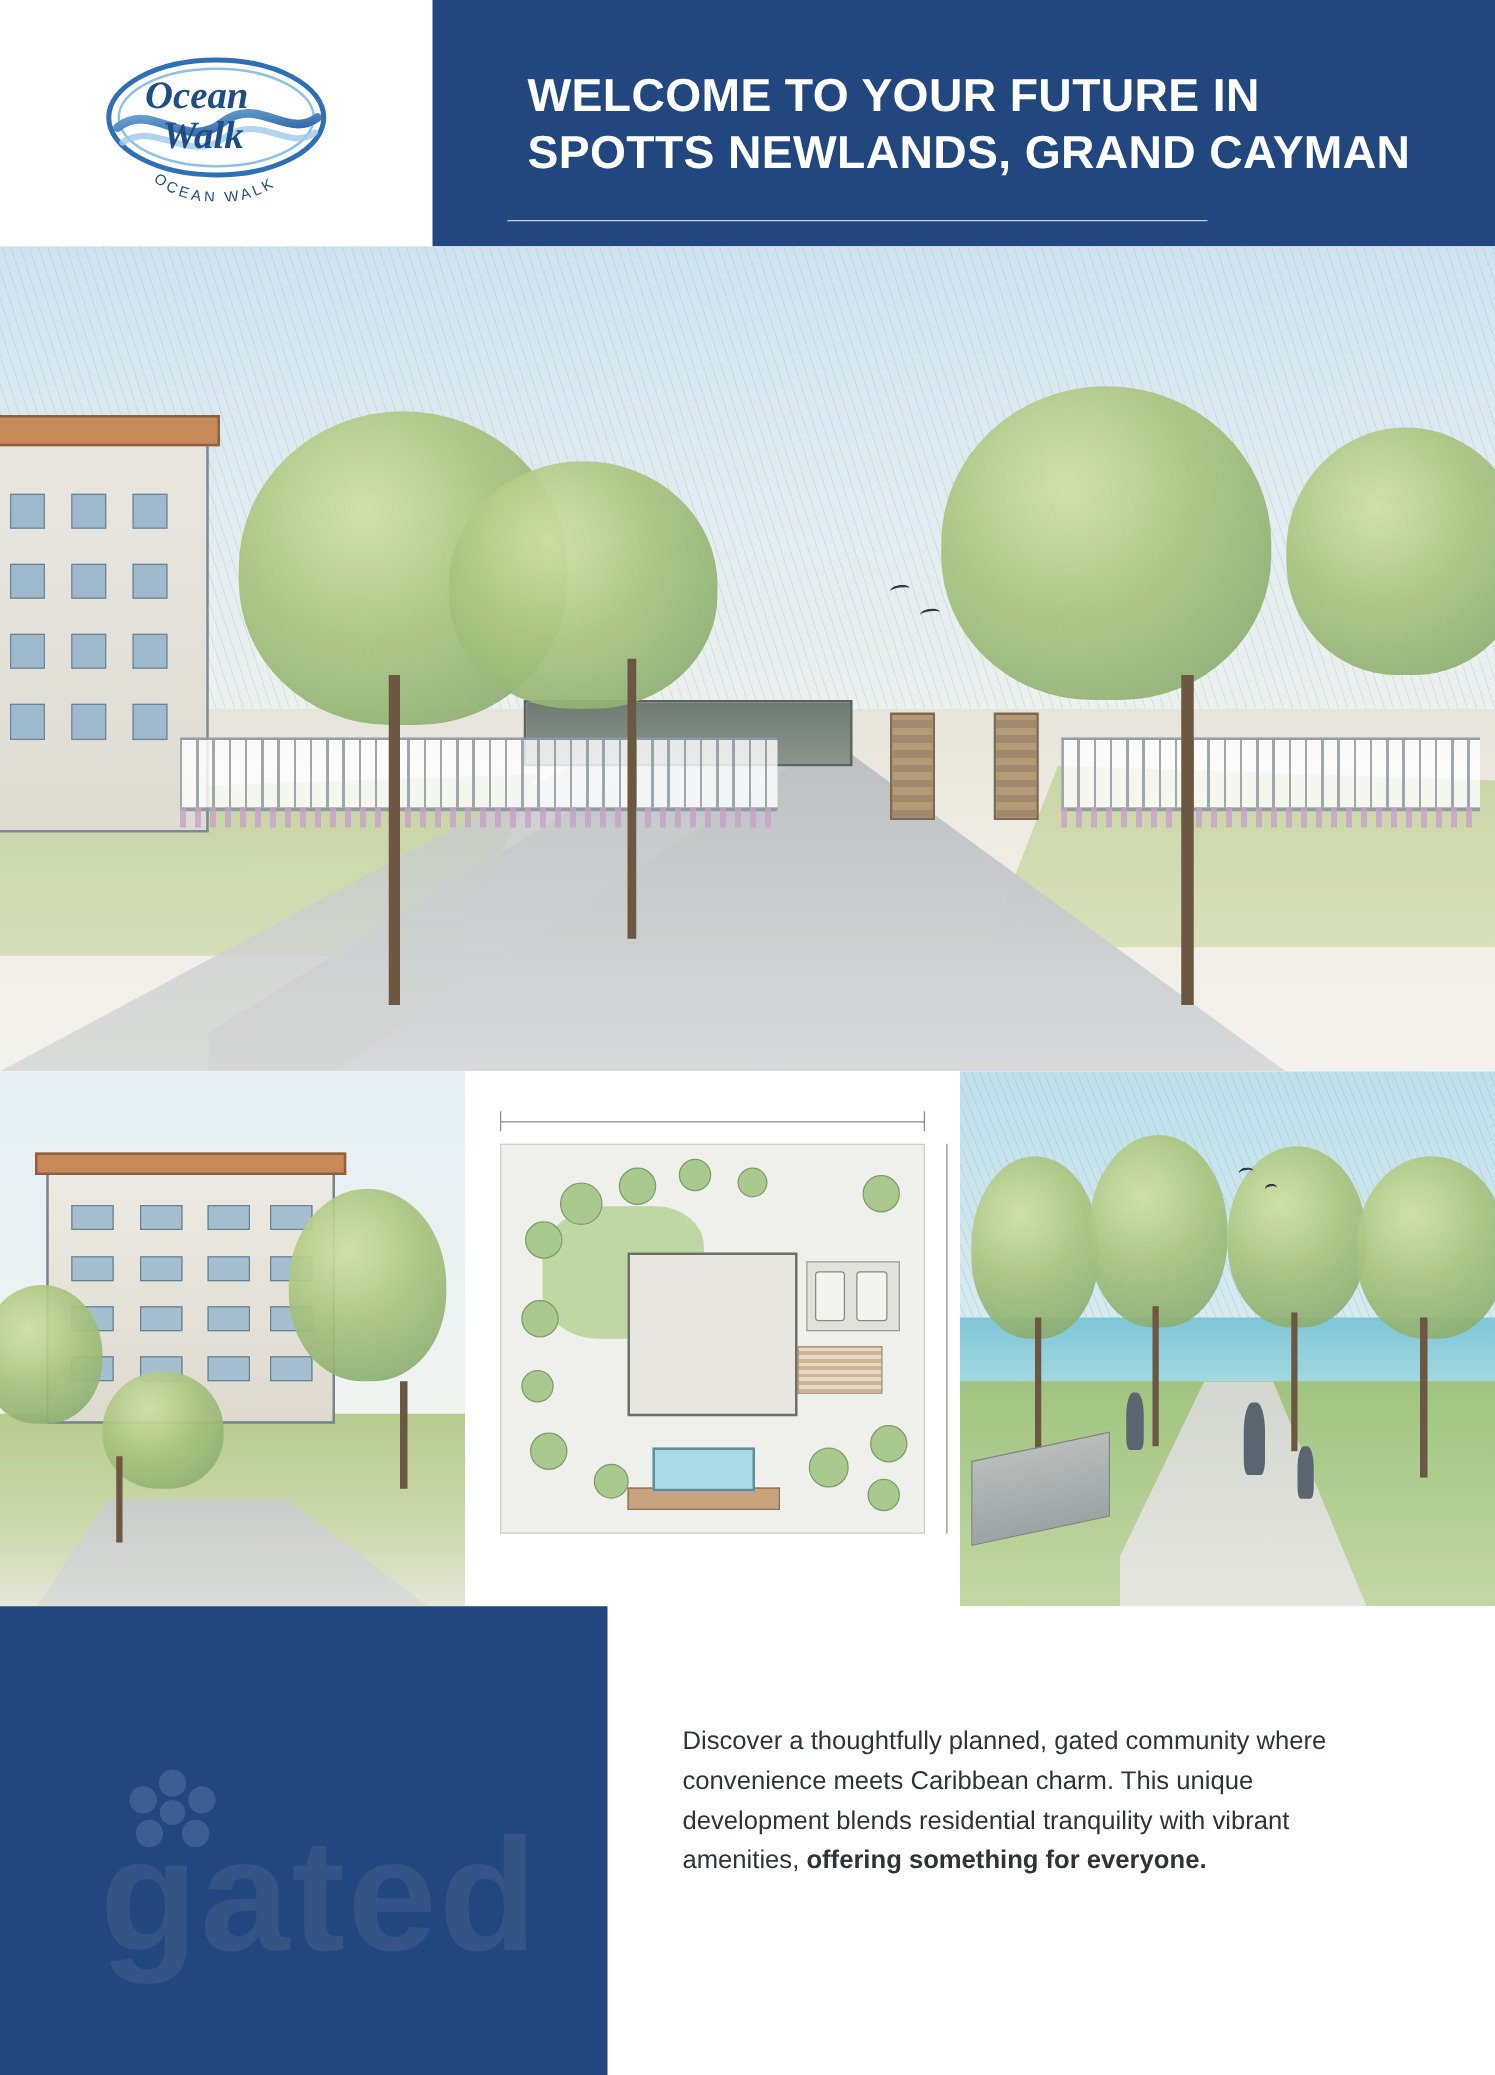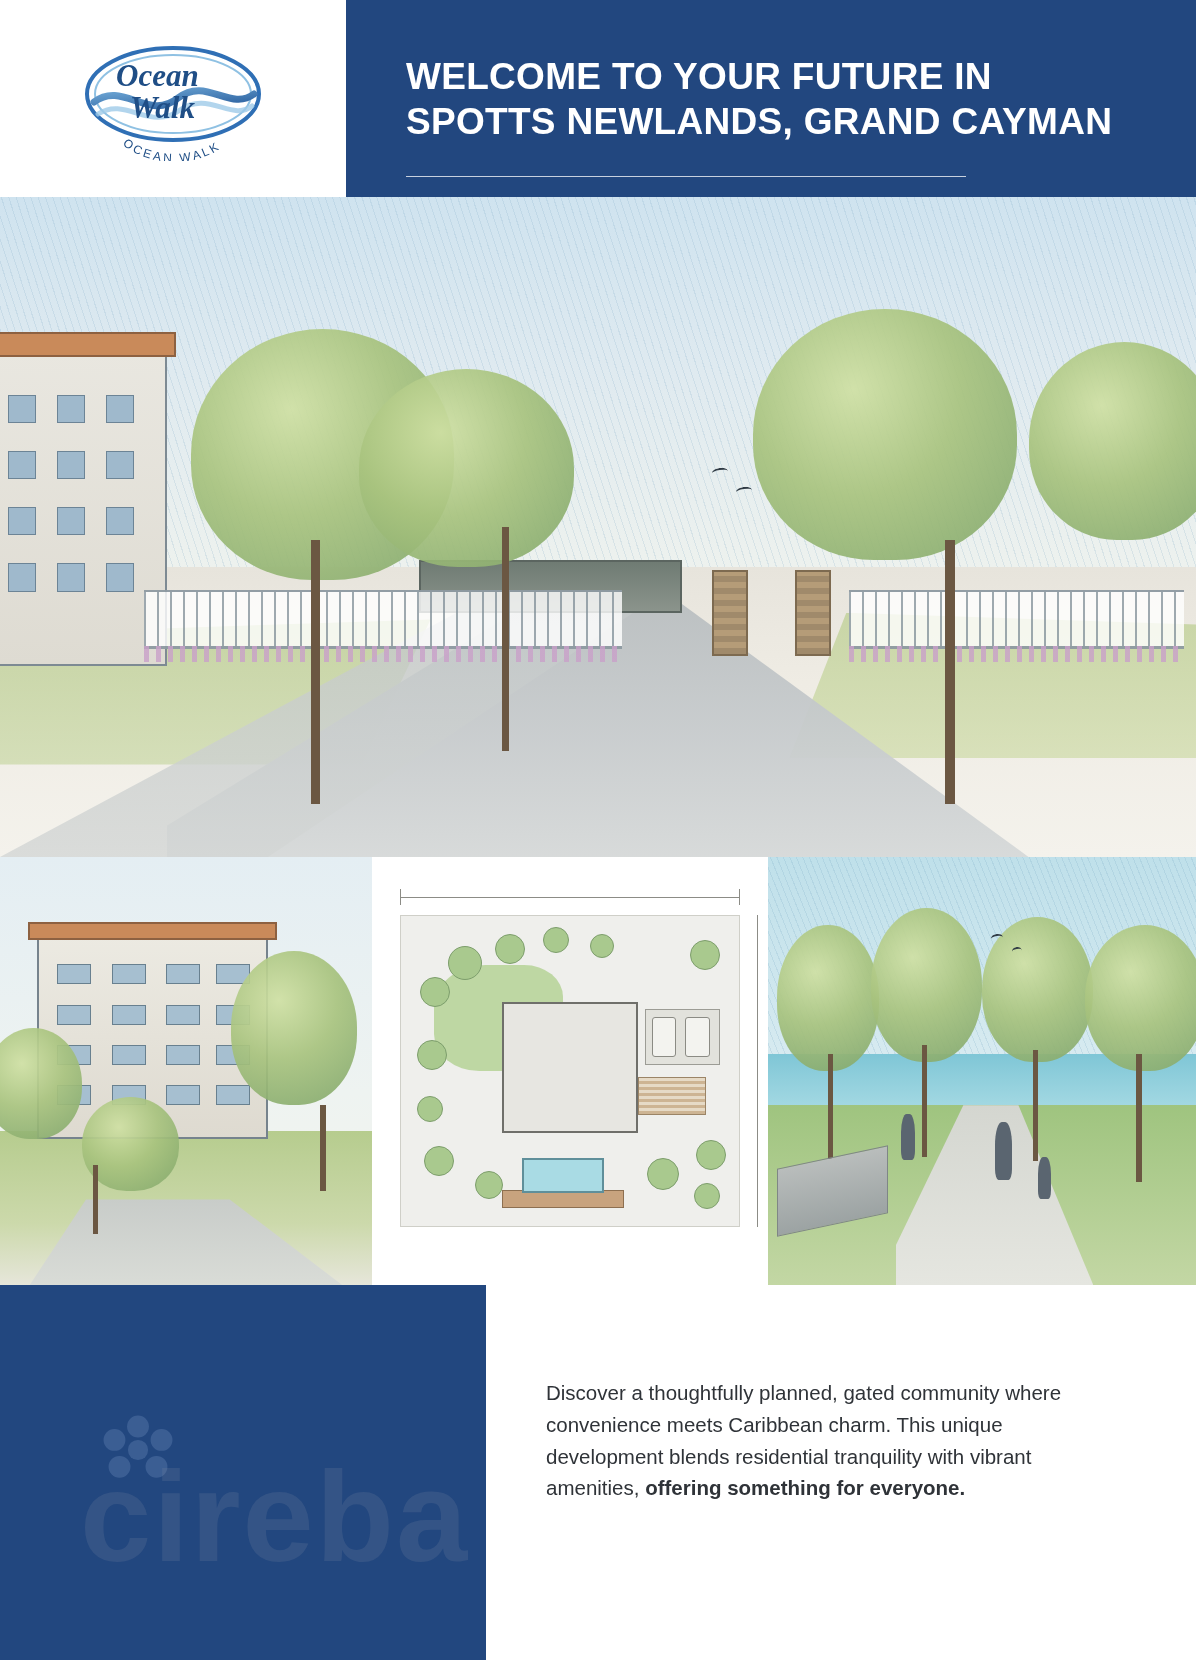--- a/index.html
+++ b/index.html
@@ -48,20 +48,21 @@
     background: #22477f;
     color: #ffffff;
     padding: 54px 60px 0 60px;
   }
   .header-band h1 {
     font-size: 37px;
     line-height: 1.22;
     font-weight: bold;
     letter-spacing: 0.3px;
     text-transform: uppercase;
+    margin-left: 16px;
   }
   .rule {
     margin: 32px 0 26px 0;
     width: 560px;
     height: 1px;
     background: rgba(255,255,255,0.75);
   }
   .sub1 {
     font-size: 24px;
     line-height: 1.35;
@@ -499,21 +500,21 @@
       <svg class="wm-flower" viewBox="0 0 100 100" aria-hidden="true">
         <g fill="#7e9bc9" opacity=".8">
           <circle cx="50" cy="22" r="13"></circle>
             <circle cx="78" cy="38" r="13"></circle>
           <circle cx="72" cy="70" r="13"></circle>
             <circle cx="28" cy="70" r="13"></circle>
           <circle cx="22" cy="38" r="13"></circle>
             <circle cx="50" cy="50" r="12"></circle>
         </g>
       </svg>
-      <div class="watermark">cireba</div>
+      <div class="watermark">gated</div>
       <h2>
         <br>
         <br>
       </h2>
     </div>
 
     <p class="body-copy">
       <span>Discover a thoughtfully planned, gated community where convenience meets Caribbean charm. This unique development blends residential tranquility with vibrant amenities, </span><b>offering something for everyone.</b>
     </p>
   </div>

